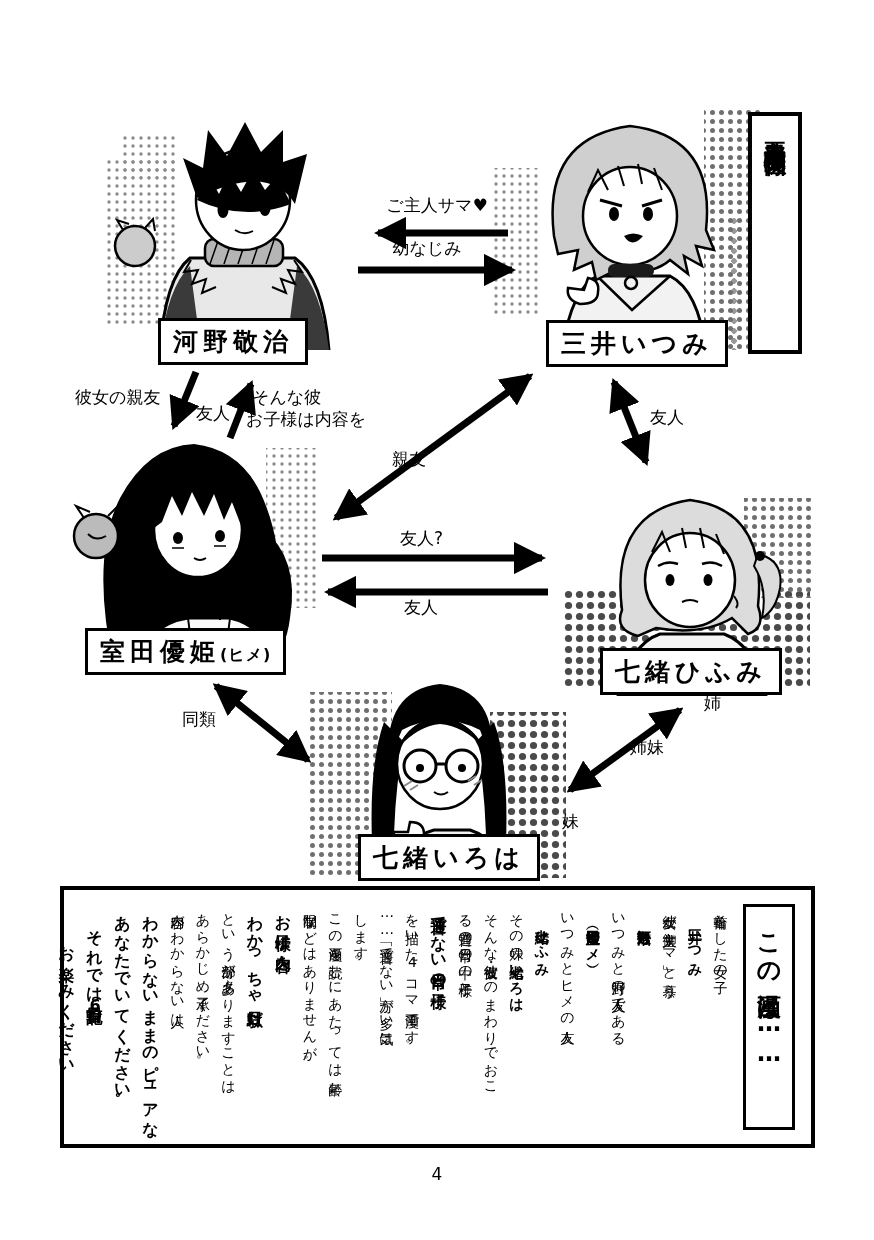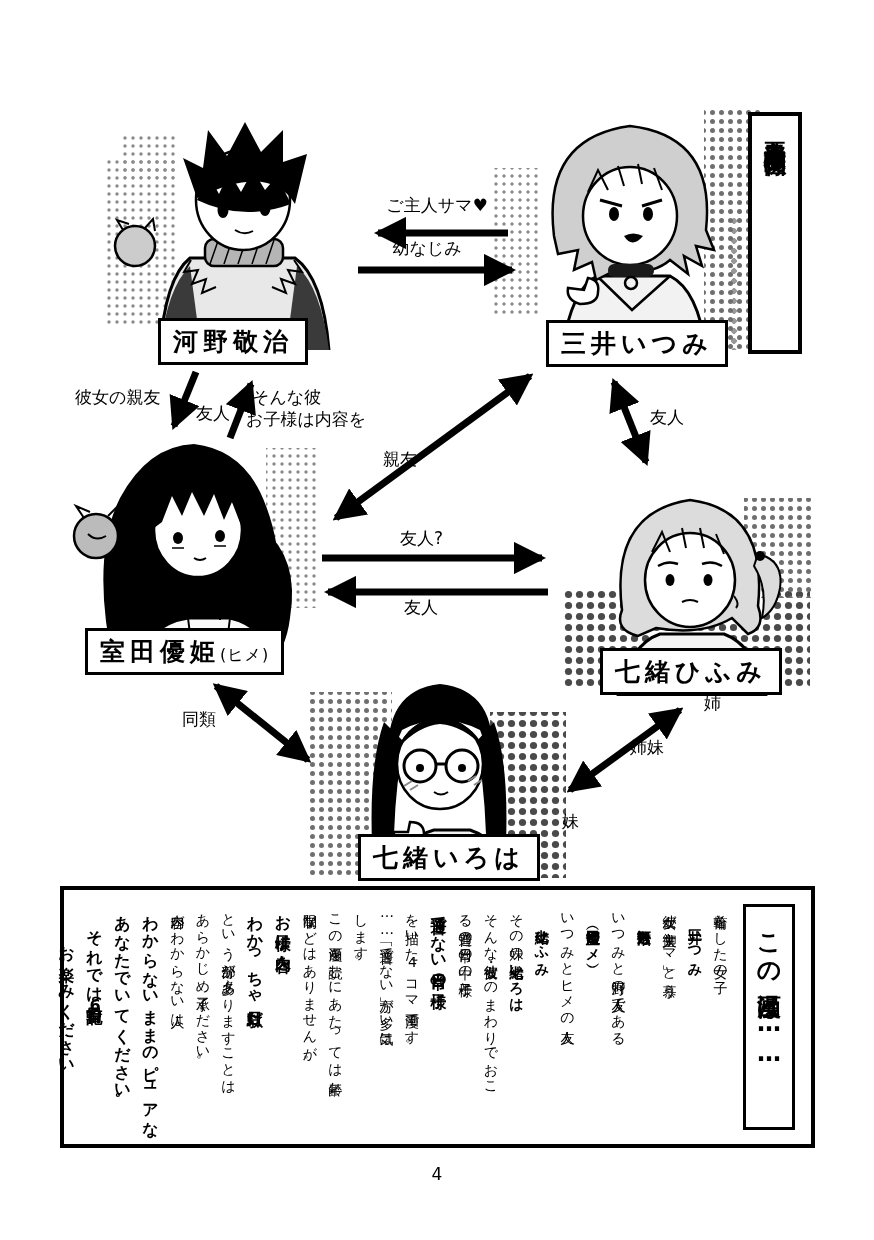--- a/index.html
+++ b/index.html
@@ -7,21 +7,21 @@
     position:relative;width:874px;height:1240px;background:#fff;color:#000;
     font-family:"DejaVu Sans","Liberation Sans",sans-serif;overflow:hidden;
   }
   svg{position:absolute;}
   .portrait{z-index:1;}
   .arrows{left:0;top:0;z-index:2;pointer-events:none;}
   .name-box{
     position:absolute;z-index:3;background:#fff;border:3px solid #000;
     font-size:25px;font-weight:600;letter-spacing:5px;padding:4px 12px;white-space:nowrap;
   }
-  .name-suffix{font-size:16px;letter-spacing:1px;font-weight:400;}
+  .name-suffix{font-size:16px;letter-spacing:1px;font-weight:700;}
   .rel-label{position:absolute;z-index:4;font-size:17px;white-space:nowrap;}
   .rel-center{text-align:center;}
   .title-box{
     position:absolute;left:748px;top:112px;width:54px;height:242px;z-index:3;
     border:4px solid #000;box-sizing:border-box;background:#fff;
     writing-mode:vertical-rl;text-orientation:upright;
     font-size:22px;font-weight:700;letter-spacing:2px;
     display:flex;align-items:center;padding-top:6px;
   }
   .deco-strip{
@@ -204,21 +204,21 @@
   </div>
   <div class="rel-label" style="left:196px;top:402px">
     <span>友人</span>
   </div>
   <div class="rel-label" style="left:252px;top:386px">
     <span>そんな彼</span>
   </div>
   <div class="rel-label" style="left:246px;top:408px">
     <span>お子様は内容を</span>
   </div>
-  <div class="rel-label" style="left:383px;top:448px">
+  <div class="rel-label" style="left:392px;top:448px">
     <span>親友</span>
   </div>
   <div class="rel-label" style="left:650px;top:406px">
     <span>友人</span>
   </div>
   <div class="rel-label" style="left:400px;top:527px">
     <span>友人?</span>
   </div>
   <div class="rel-label" style="left:404px;top:596px">
     <span>友人</span>

